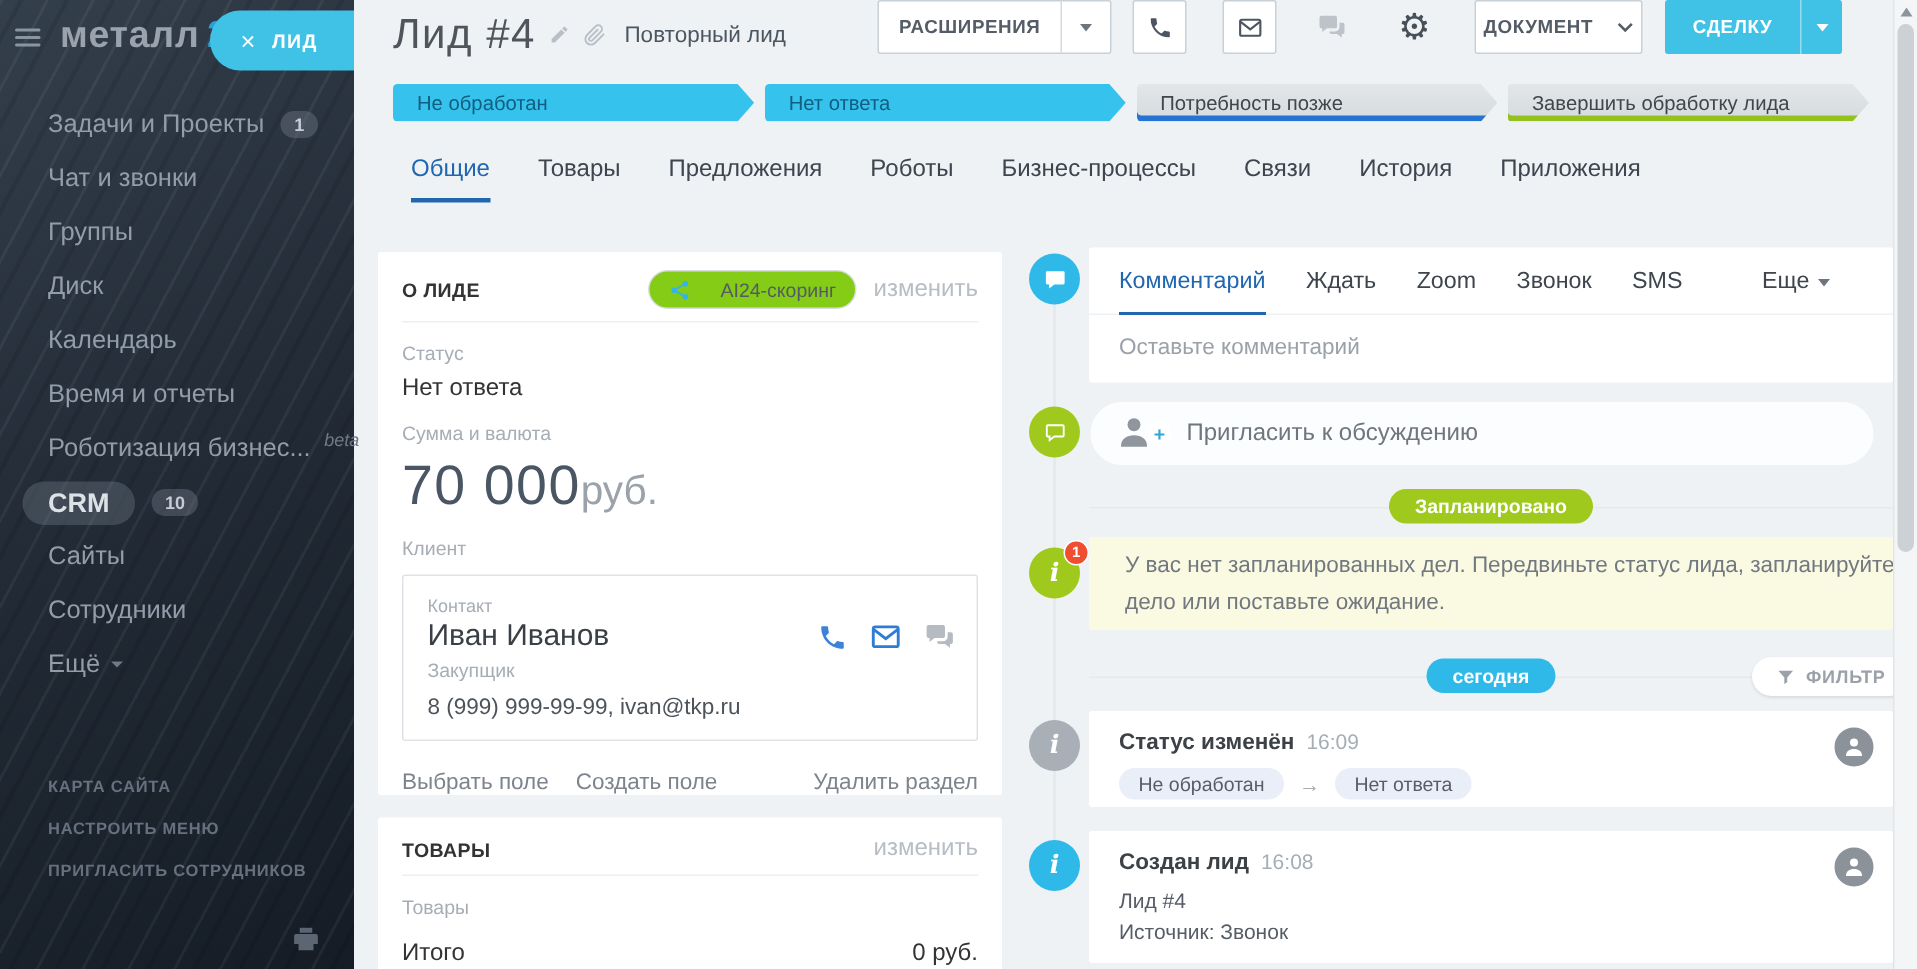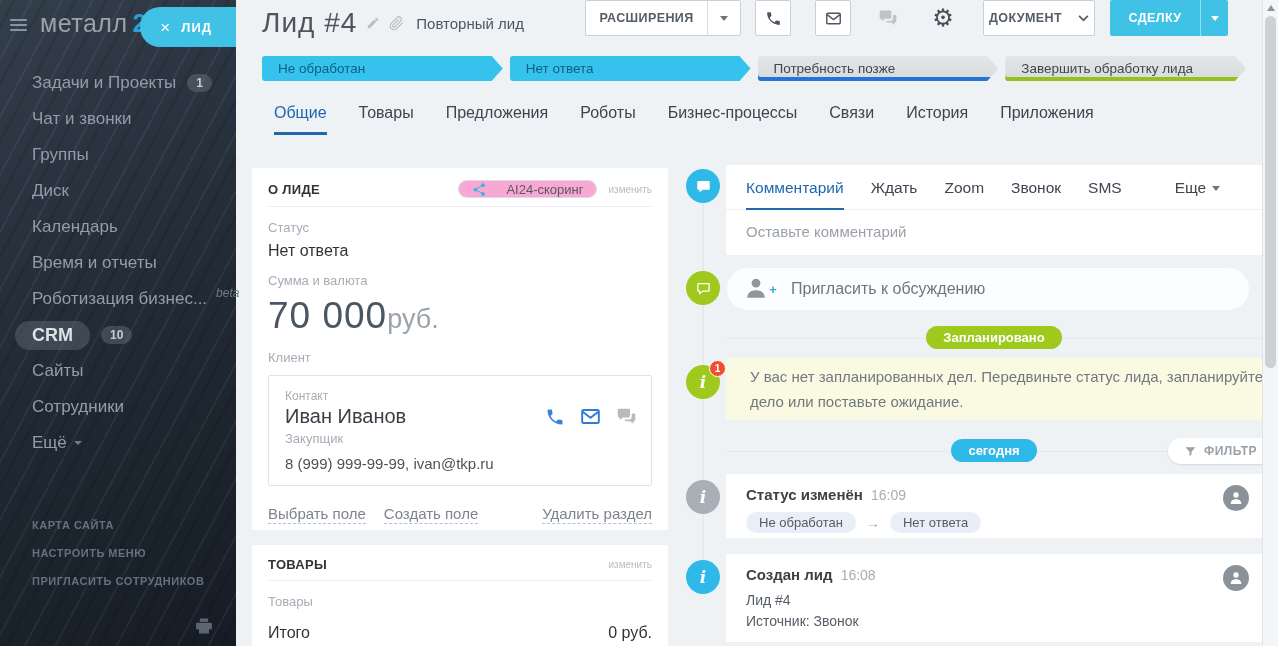--- a/index.html
+++ b/index.html
@@ -8,21 +8,21 @@
 
 
 .sidebar{position:absolute;left:0;top:0;width:236px;height:100%;z-index:3;
  background:
   repeating-linear-gradient(118deg, rgba(255,255,255,.05) 0 2px, rgba(255,255,255,0) 2px 11px, rgba(0,0,0,.10) 11px 14px, rgba(255,255,255,0) 14px 27px),
   linear-gradient(150deg,#343f4c 0%,#232c37 45%,#151c25 100%)}
 .side-top{display:flex;align-items:center;height:46px;padding-left:10px}
 .hamburger{display:inline-flex;flex-direction:column;gap:3px;cursor:pointer;margin-top:4px}
 .hamburger i{width:17px;height:2px;background:#8a95a2;border-radius:1px}
 .logo{margin-left:13px;font-size:25px;white-space:nowrap;cursor:pointer}
-.logo-main{color:#9aa3ad;font-weight:400;letter-spacing:.5px}
+.logo-main{color:#9aa3ad;font-weight:700;letter-spacing:.5px}
 .logo-accent{color:#2ba0d8;font-weight:700;margin-left:5px}
 .entity-tag{position:absolute;top:7px;right:0;height:40px;background:var(--accent-cyan,#3fc2e6);
  border-radius:20px 0 0 20px;color:#fff;display:flex;align-items:center;gap:10px;
  padding:0 24px 0 20px;font-size:13px;font-weight:700;letter-spacing:1px;cursor:pointer}
 .tag-close{font-size:17px;font-weight:400;line-height:1}
 .side-menu{margin-top:19px}
 .side-item{height:36px;display:flex;align-items:center;padding-left:32px;font-size:17px;color:#939daa;cursor:pointer;white-space:nowrap}
 .sbadge{margin-left:11px;background:rgba(125,136,148,.35);color:#c6ccd3;font-size:12px;font-weight:700;padding:2px 9px;border-radius:10px}
 .crm-label{background:rgba(125,136,148,.33);color:#dde2e7;font-weight:700;font-size:18px;padding:4px 17px;border-radius:17px;margin-left:-17px}
 .beta{font-size:12px;font-style:italic;color:#6f7a86;margin-left:9px;transform:translateY(-6px);display:inline-block}
@@ -67,22 +67,22 @@
 
 
 .tabs{position:absolute;left:38px;top:104px;display:flex;gap:32px;font-size:16px;color:#3e454e}
 .tab{padding-bottom:10px;cursor:pointer;border-bottom:3px solid transparent;white-space:nowrap}
 .tab.active{color:var(--link-blue,#2067b0);border-bottom-color:var(--link-blue,#2067b0)}
 
 
 .card{position:absolute;background:#fff;border-radius:2px}
 .card-head{display:flex;align-items:center;padding:12px 16px 8px}
 .card-title{font-size:13px;font-weight:700;color:#333;letter-spacing:.3px;flex:1}
-.ai-badge{display:flex;align-items:center;gap:19px;border:1px solid #d8dde2;border-radius:14px;height:18px;padding:0 13px;font-size:13px;color:#545b64;cursor:pointer;background:#f9a8d4;white-space:nowrap}
-.edit-link{margin-left:11px;font-size:10px;color:#b7bdc3;cursor:pointer}
+.ai-badge{display:flex;align-items:center;gap:19px;border:1px solid #d8dde2;border-radius:14px;height:26px;padding:0 13px;font-size:13px;color:#545b64;cursor:pointer;background:#84cc16;white-space:nowrap}
+.edit-link{margin-left:11px;font-size:16px;color:#b7bdc3;cursor:pointer}
 .card-divider{border-top:1px solid #edf0f2;margin:0 16px}
 .field{padding:13px 16px 0}
 .field-label{font-size:13px;color:#a6adb4;margin-bottom:7px}
 .field-value{font-size:16px;color:#333}
 .amount-row{display:flex;align-items:baseline;}
 .amount-value{font-size:37px;color:#4b5664;letter-spacing:1px}
 .amount-cur{font-size:27px;color:#9ba2a9}
 #card-about{left:16px;top:168px;width:416px;height:362px;overflow:hidden}
 .contact-box{margin:10px 16px 0;border:1px solid #dfe3e7;border-radius:2px;padding:13px 16px;position:relative}
 .contact-label{font-size:12px;color:#a6adb4}

